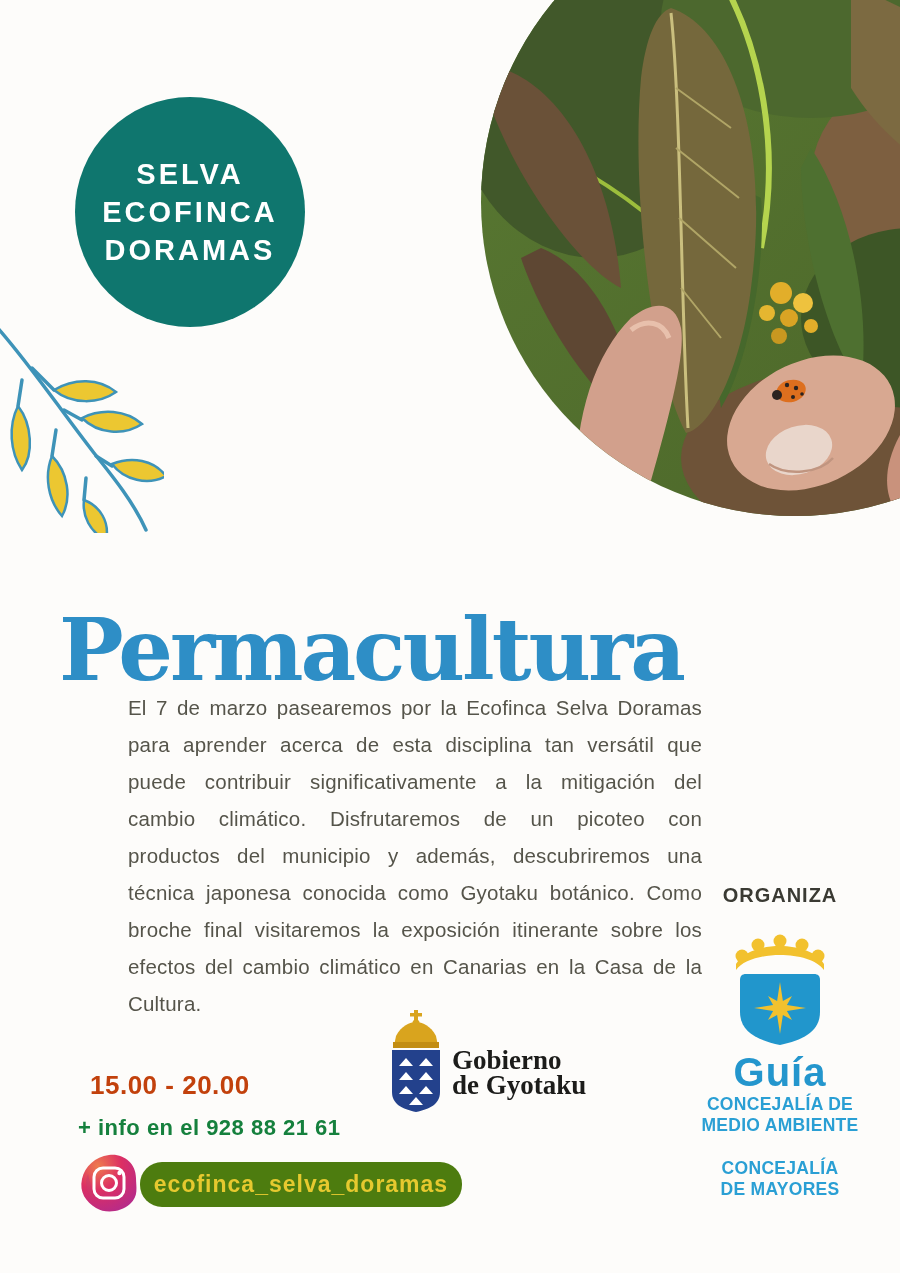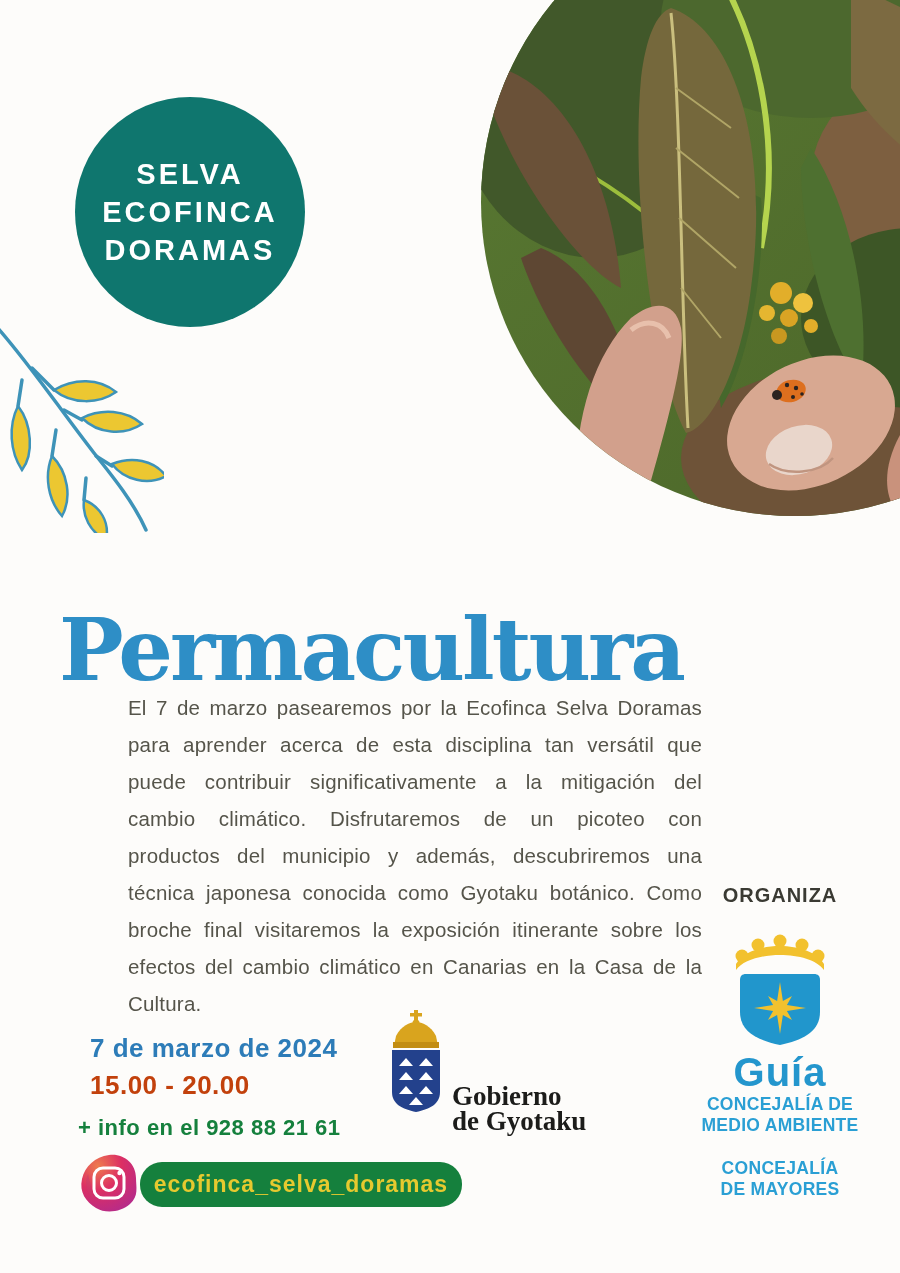--- a/index.html
+++ b/index.html
@@ -34,26 +34,26 @@
   .dept-1{top:1094px;}
   .dept-2{top:1158px;}
 
   
   .event-date{position:absolute;left:90px;top:1033px;font-size:26px;font-weight:700;color:#2d7cb8;letter-spacing:0.5px;}
   .event-time{position:absolute;left:90px;top:1070px;font-size:26px;font-weight:700;color:#c2410c;letter-spacing:0.5px;}
   .event-info{position:absolute;left:78px;top:1115px;font-size:22px;font-weight:700;color:#15803d;letter-spacing:0.5px;}
 
   
   .gobierno-coat{position:absolute;left:386px;top:1008px;}
-  .gobierno-text{position:absolute;left:452px;top:1084px;font-family:"Liberation Serif",serif;
+  .gobierno-text{position:absolute;left:452px;top:1048px;font-family:"Liberation Serif",serif;
     font-weight:700;font-size:27px;line-height:25px;color:#1c1c1a;}
 
   
   .ig-icon{position:absolute;left:78px;top:1152px;}
-  .handle-pill{position:absolute;left:140px;top:1162px;width:322px;height:45px;background:#15803d;
+  .handle-pill{position:absolute;left:140px;top:1162px;width:322px;height:45px;background:#4d7c0f;
     border-radius:22px;display:flex;align-items:center;justify-content:center;
     color:#e6c92f;font-weight:700;font-size:23px;letter-spacing:1px;}
 </style>
 </head>
 <body>
 
 <div class="poster">
 
   <div class="logo-circle">
     <div class="logo-line">SELVA</div>
@@ -156,21 +156,20 @@
 
   <div class="dept dept-1">
     <div>CONCEJALÍA DE</div>
     <div>MEDIO AMBIENTE</div>
   </div>
   <div class="dept dept-2">
     <div>CONCEJALÍA</div>
     <div>DE MAYORES</div>
   </div>
 
-  <div class="event-date">7 de marzo de 2024</div>
   <div class="event-time">15.00 - 20.00</div>
   <div class="event-info">+ info en el 928 88 21 61</div>
 
   <div class="gobierno-coat">
     <svg width="60" height="104" viewBox="0 0 60 104">
       <rect x="28" y="2" width="4" height="11" fill="#d9a41e"></rect>
         <rect x="24" y="5" width="12" height="3.5" fill="#d9a41e"></rect>
       <circle cx="30" cy="15" r="3.5" fill="#d9a41e"></circle>
       <path d="M8,38 L52,38 L50,28 C45,18 36,14 30,14 C24,14 15,18 10,28 Z" fill="#d9a41e"></path>
       <rect x="7" y="34" width="46" height="6" fill="#c28d12"></rect>

